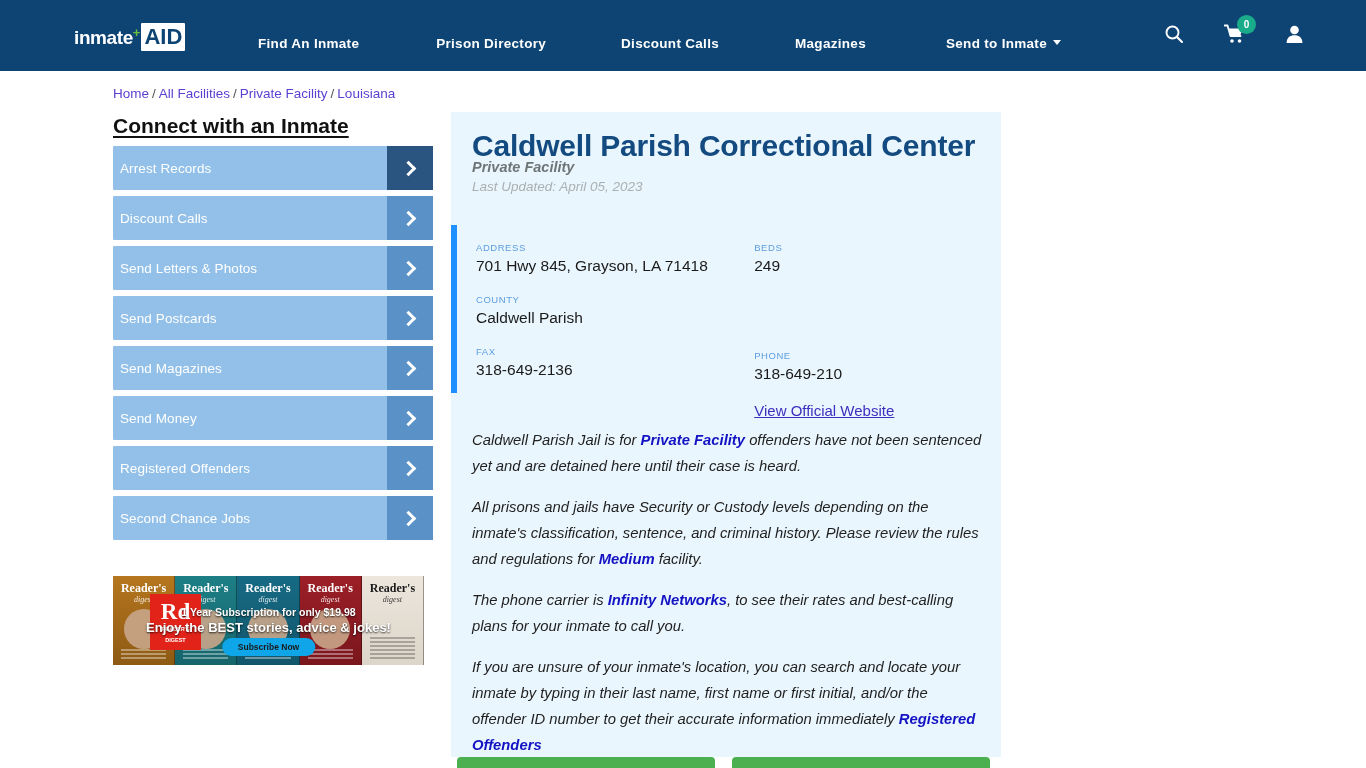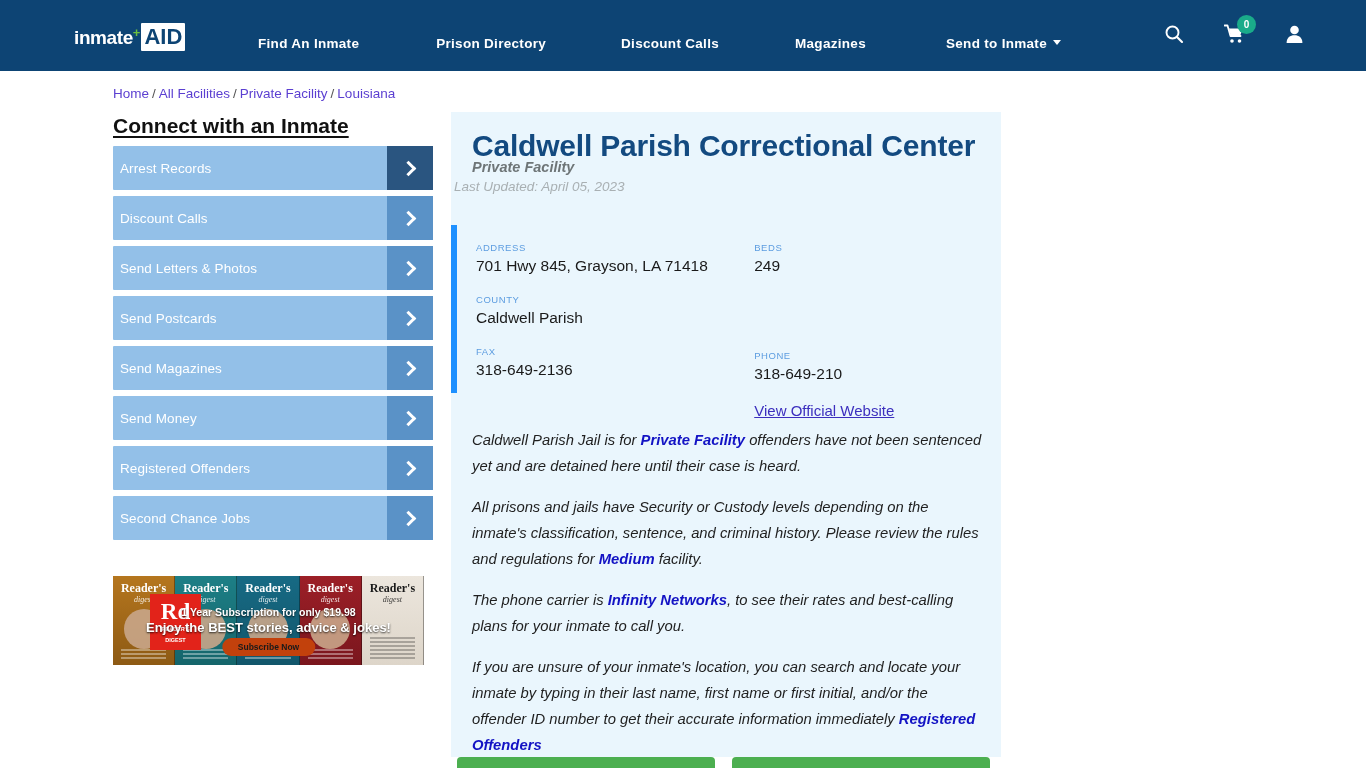--- a/index.html
+++ b/index.html
@@ -162,21 +162,21 @@
     color: #ffffff; font-size: 10.5px; font-weight: bold;
     text-shadow: 0 1px 2px rgba(0,0,0,.8);
   }
   .ad-line2 {
     position: absolute; left: 0; right: 0; top: 44px; text-align: center;
     color: #ffffff; font-size: 13px; font-weight: bold;
     text-shadow: 0 1px 2px rgba(0,0,0,.8);
   }
   .ad-cta {
     position: absolute; left: 50%; transform: translateX(-50%); top: 62px;
-    background: #c2410c; color: #1a1a1a;
+    background: #0ea5e9; color: #1a1a1a;
     font-size: 8.5px; font-weight: bold;
     padding: 4px 16px; border-radius: 12px; white-space: nowrap;
   }
 
   
   .card {
     position: absolute; left: 451px; top: 112px;
     width: 550px; height: 645px;
     background: #eaf6fd;
   }
@@ -184,21 +184,21 @@
     position: absolute; left: 21px; top: 17px;
     font-size: 30px; font-weight: bold; color: #134a80;
     letter-spacing: -0.2px;
   }
   .card-subtitle {
     position: absolute; left: 21px; top: 47px;
     font-size: 14.5px; font-weight: bold; font-style: italic;
     color: #6e7577;
   }
   .card-updated {
-    position: absolute; left: 3px; top: 67px;
+    position: absolute; left: 21px; top: 67px;
     font-size: 13.5px; font-style: italic; color: #a9b0b3;
   }
 
   .info-block {
     position: absolute; left: 0px; top: 113px;
     width: 550px; height: 168px;
   }
   .info-accent {
     position: absolute; left: 0; top: 0; width: 6px; height: 168px;
     background: #1e90ff;

